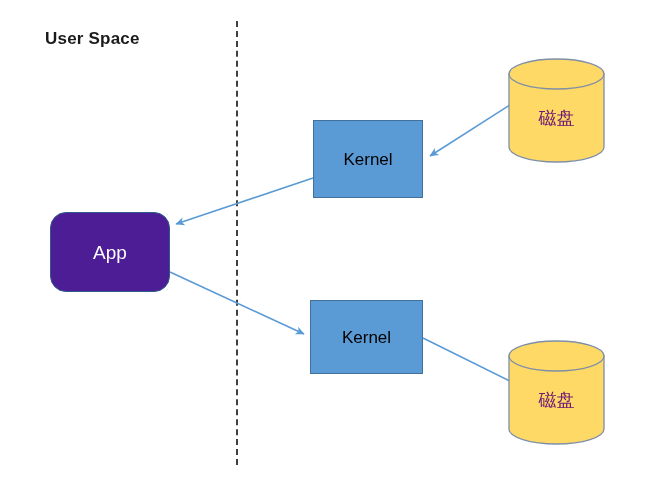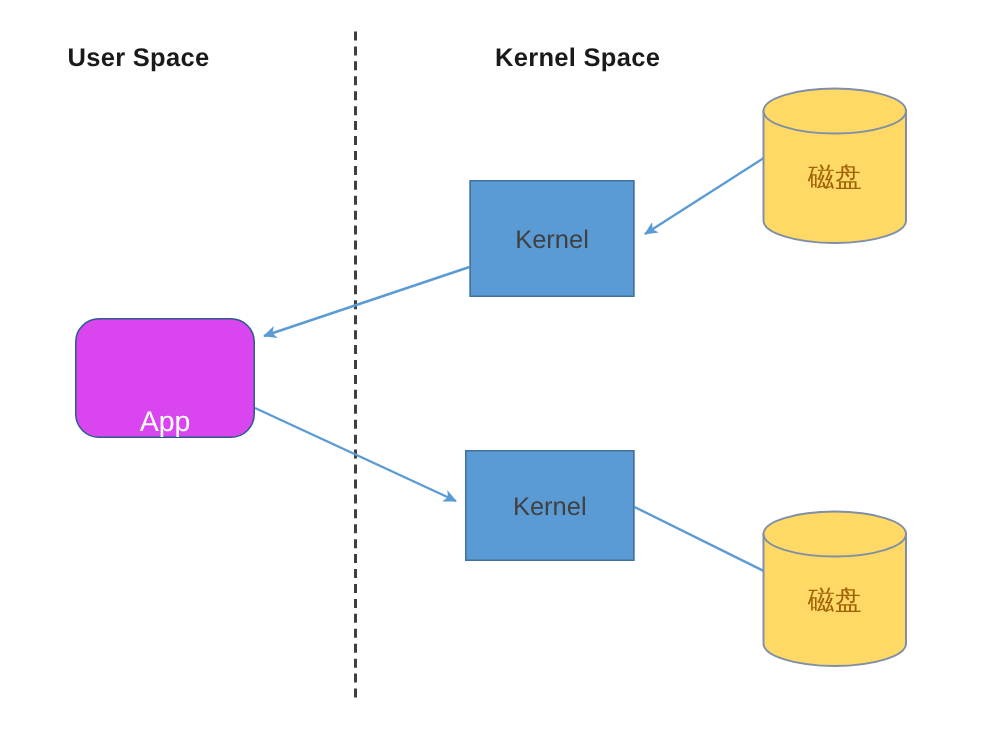--- a/index.html
+++ b/index.html
@@ -42,46 +42,46 @@
     border-left: 2px dashed #3f3f3f;
   }
 
   
   #app-node {
     position: absolute;
     left: 50px;
     top: 212px;
     width: 120px;
     height: 80px;
-    background: #d946ef;
+    background: #4c1d95;
     border: 1.5px solid #2e5b8c;
     border-radius: 16px;
     box-sizing: border-box;
     display: flex;
-    align-items: flex-end;
+    align-items: center;
     justify-content: center;
   }
   #app-node .node-text {
     color: #ffffff;
     font-size: 19px;
     line-height: 19px;
   }
 
   
   .kernel-node {
     position: absolute;
     background: #5b9bd5;
     border: 1.5px solid #41719c;
     box-sizing: border-box;
     display: flex;
     align-items: center;
     justify-content: center;
   }
   .kernel-node .node-text {
-    color: #404040;
+    color: #000000;
     font-size: 17px;
     line-height: 17px;
   }
   #kernel-node-top    { left: 313px; top: 120px; width: 110px; height: 78px; }
   #kernel-node-bottom { left: 310px; top: 300px; width: 113px; height: 74px; }
 
   
   .disk-node {
     position: absolute;
     width: 97px;
@@ -97,21 +97,21 @@
   }
   .disk-node .node-text {
     position: absolute;
     left: 0;
     top: 0;
     width: 97px;
     height: 105px;
     display: flex;
     align-items: center;
     justify-content: center;
-    color: #a16207;
+    color: #701a75;
     font-size: 18px;
     line-height: 18px;
     padding-top: 14px;
     box-sizing: border-box;
   }
 
   
   #arrow-layer {
     position: absolute;
     left: 0;
@@ -121,21 +121,20 @@
     pointer-events: none;
   }
 </style>
 </head>
 <body>
 
 <div id="canvas">
 
   <div class="zone-label" id="label-user-space">User Space</div>
 
-  <div class="zone-label" id="label-kernel-space">Kernel Space</div>
 
   <div id="divider"></div>
 
   <svg id="arrow-layer" viewBox="0 0 672 497" width="672" height="497" xmlns="http://www.w3.org/2000/svg">
     <defs>
       <marker id="arrowhead" markerWidth="6" markerHeight="6" refX="5.2" refY="3" orient="auto" markerUnits="strokeWidth">
         <path d="M0,0.4 L5.6,3 L0,5.6 L1.5,3 Z" fill="#5b9bd5"></path>
       </marker>
     </defs>
 

